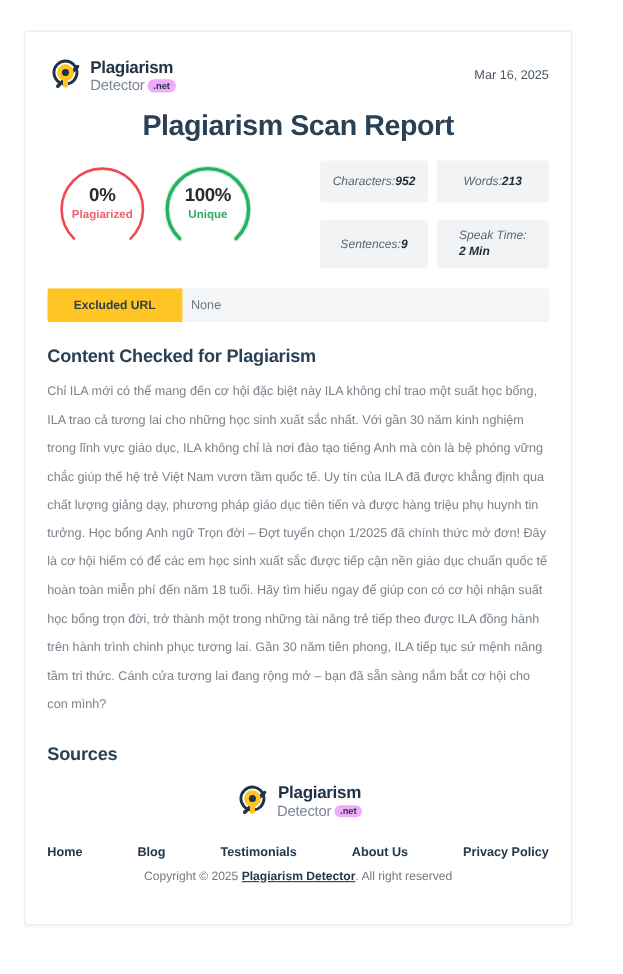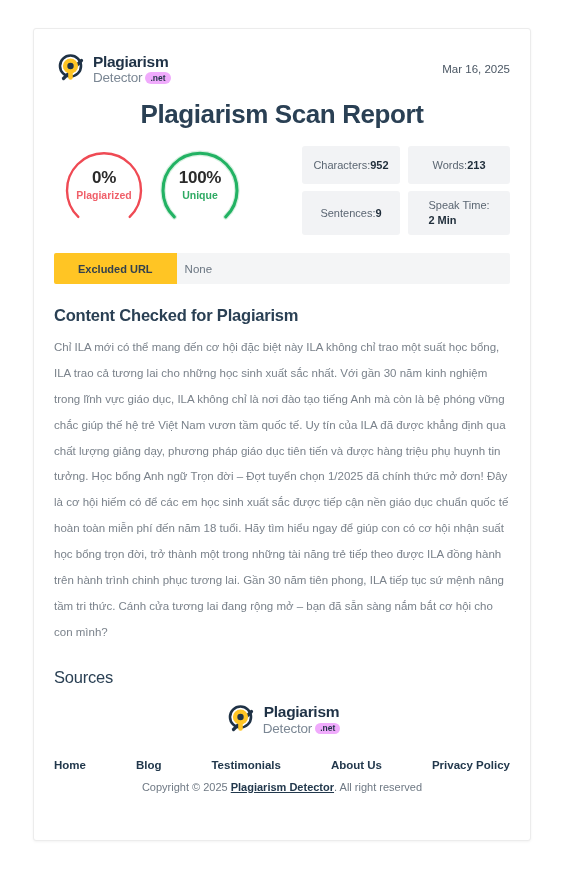--- a/index.html
+++ b/index.html
@@ -6,21 +6,21 @@
     margin: 0;
     padding: 0;
     width: 566px;
     height: 885px;
     background: #ffffff;
     font-family: "Liberation Sans", sans-serif;
     -webkit-font-smoothing: antialiased;
   }
   #report-card {
     position: absolute;
-    left: 33px;
+    left: 22px;
     top: 28px;
     width: 498px;
     height: 813px;
     background: #ffffff;
     border: 1px solid #ececec;
     border-radius: 3px;
     box-shadow: 0 1px 3px rgba(0,0,0,0.05);
     box-sizing: border-box;
     overflow: hidden;
   }
@@ -123,21 +123,22 @@
     font-weight: bold;
     line-height: 1.5;
   }
   .sub-plag { color: #f0606a; }
   .sub-uniq { color: #2eaa63; }
 
   .stats-grid {
     margin-left: auto;
     display: grid;
     grid-template-columns: 98px 102px;
-    gap: 7px 8px;
+    gap: 16px 8px;
+    font-style: italic;
   }
   .stat-box {
     background: #f2f3f5;
     border-radius: 3px;
     display: flex;
     align-items: center;
     justify-content: center;
     text-align: center;
     font-size: 11px;
     color: #5b6672;
@@ -187,21 +188,21 @@
   }
   .content-body {
     margin-top: 10px;
     font-size: 11.5px;
     color: #7a828b;
     line-height: 2.25;
     text-align: left;
   }
   .sources-head {
     font-size: 16.5px;
-    font-weight: normal;
+    font-weight: bold;
     color: #2a4054;
     margin-top: 22px;
     letter-spacing: -0.2px;
   }
 
   
   .footer {
     margin-top: 16px;
     text-align: center;
   }

